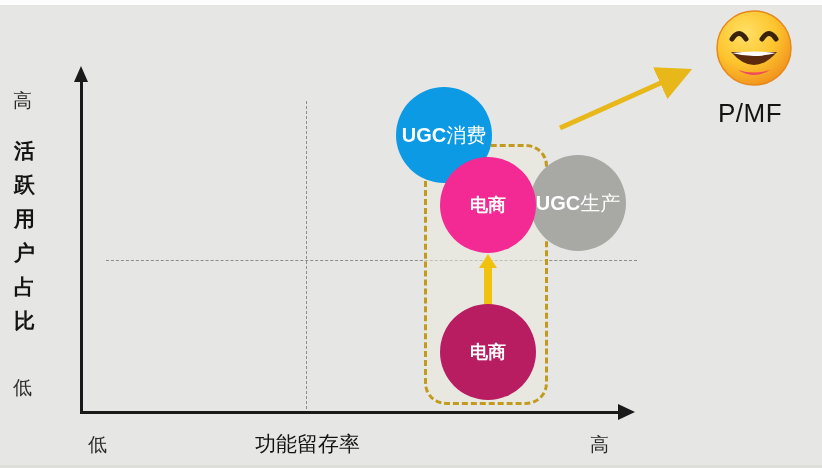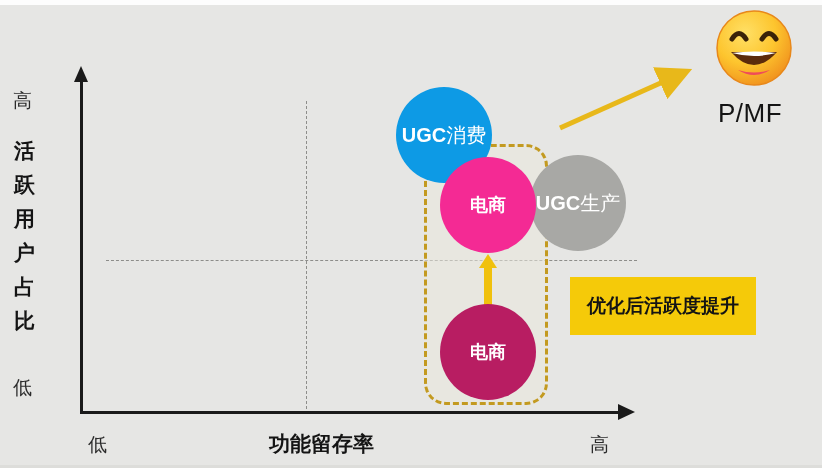--- a/index.html
+++ b/index.html
@@ -118,23 +118,23 @@
     color: #2b2b2b;
   }
   .lbl-x-high {
     position: absolute;
     left: 590px; top: 432px;
     font-size: 19px;
     color: #2b2b2b;
   }
   .lbl-x-title {
     position: absolute;
-    left: 269px; top: 430px;
+    left: 255px; top: 430px;
     font-size: 21px;
-    font-weight: bold;
+    font-weight: normal;
     color: #141414;
   }
 
   
   .focus-box {
     position: absolute;
     left: 424px;
     top: 144px;
     width: 124px;
     height: 261px;
@@ -302,23 +302,20 @@
     <span class="l2">生产</span>
   </div>
 
   <div class="bubble single" id="bubble-ecom-old">
     <span class="l1">电商</span>
   </div>
 
   <div class="growth-arrow-shaft"></div>
   <div class="growth-arrow-head"></div>
 
-  <div class="callout">
-    <span class="callout-text">优化后活跃度提升</span>
-  </div>
 
   <svg class="emoji-wrap" viewBox="0 0 80 80">
     <defs>
       <radialGradient id="faceGrad" cx="38%" cy="30%" r="75%">
         <stop offset="0%" stop-color="#ffe066"></stop>
         <stop offset="55%" stop-color="#fdc52e"></stop>
         <stop offset="100%" stop-color="#f0901d"></stop>
       </radialGradient>
     </defs>
     <circle cx="40" cy="40" r="37" fill="url(#faceGrad)" stroke="#e8881a" stroke-width="1.5"></circle>

